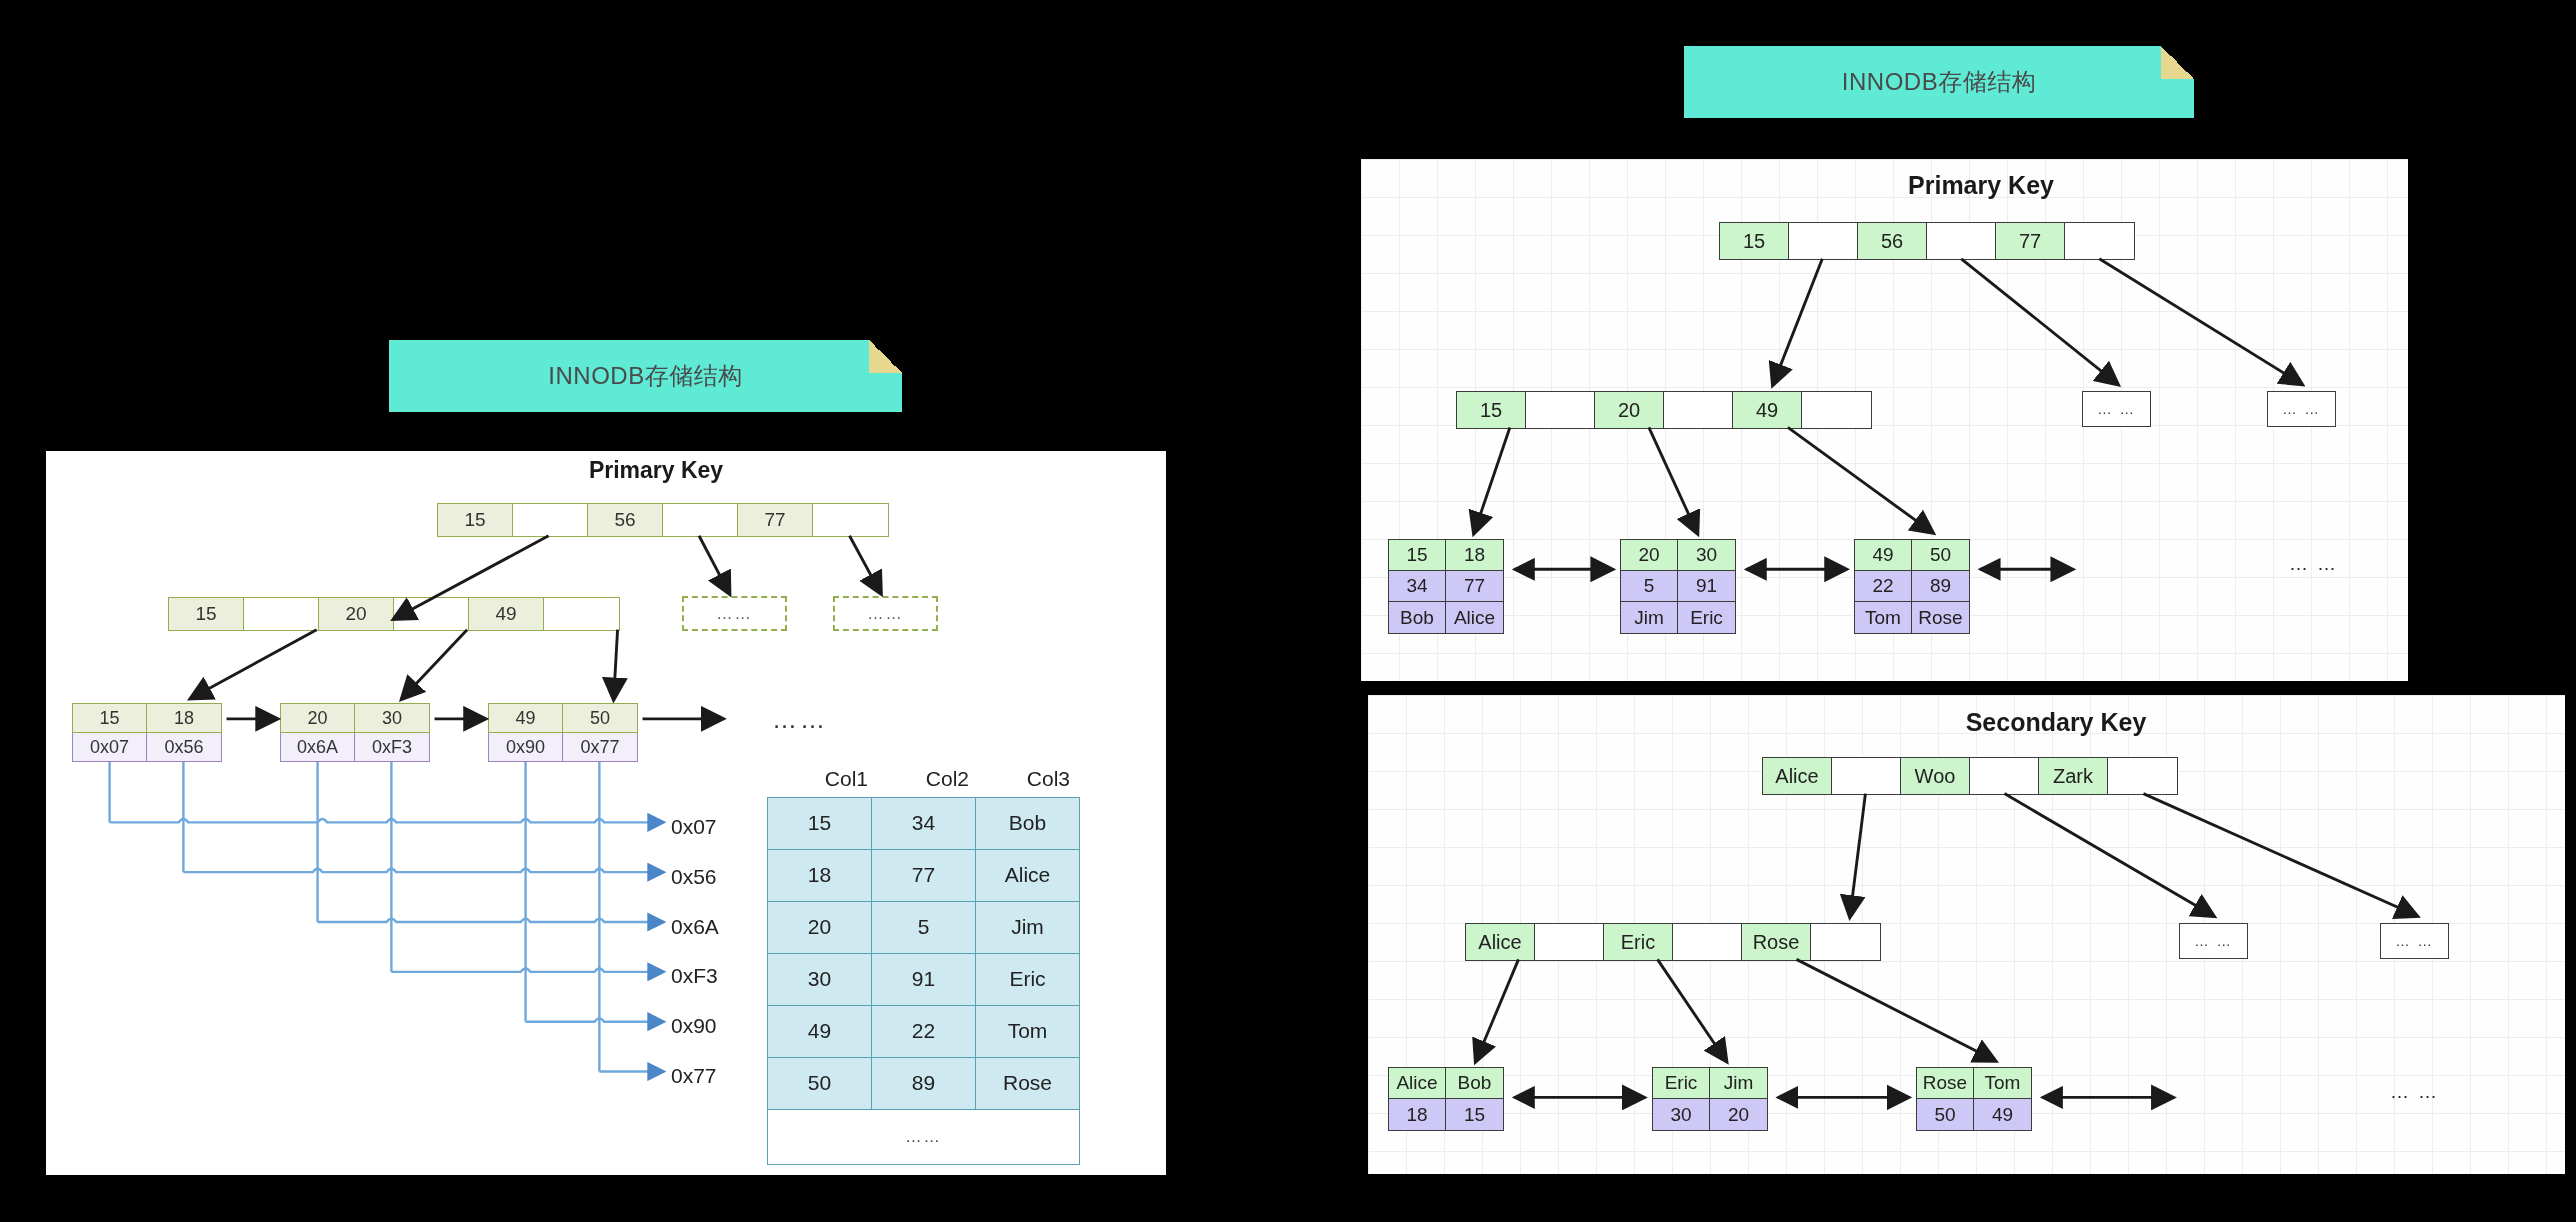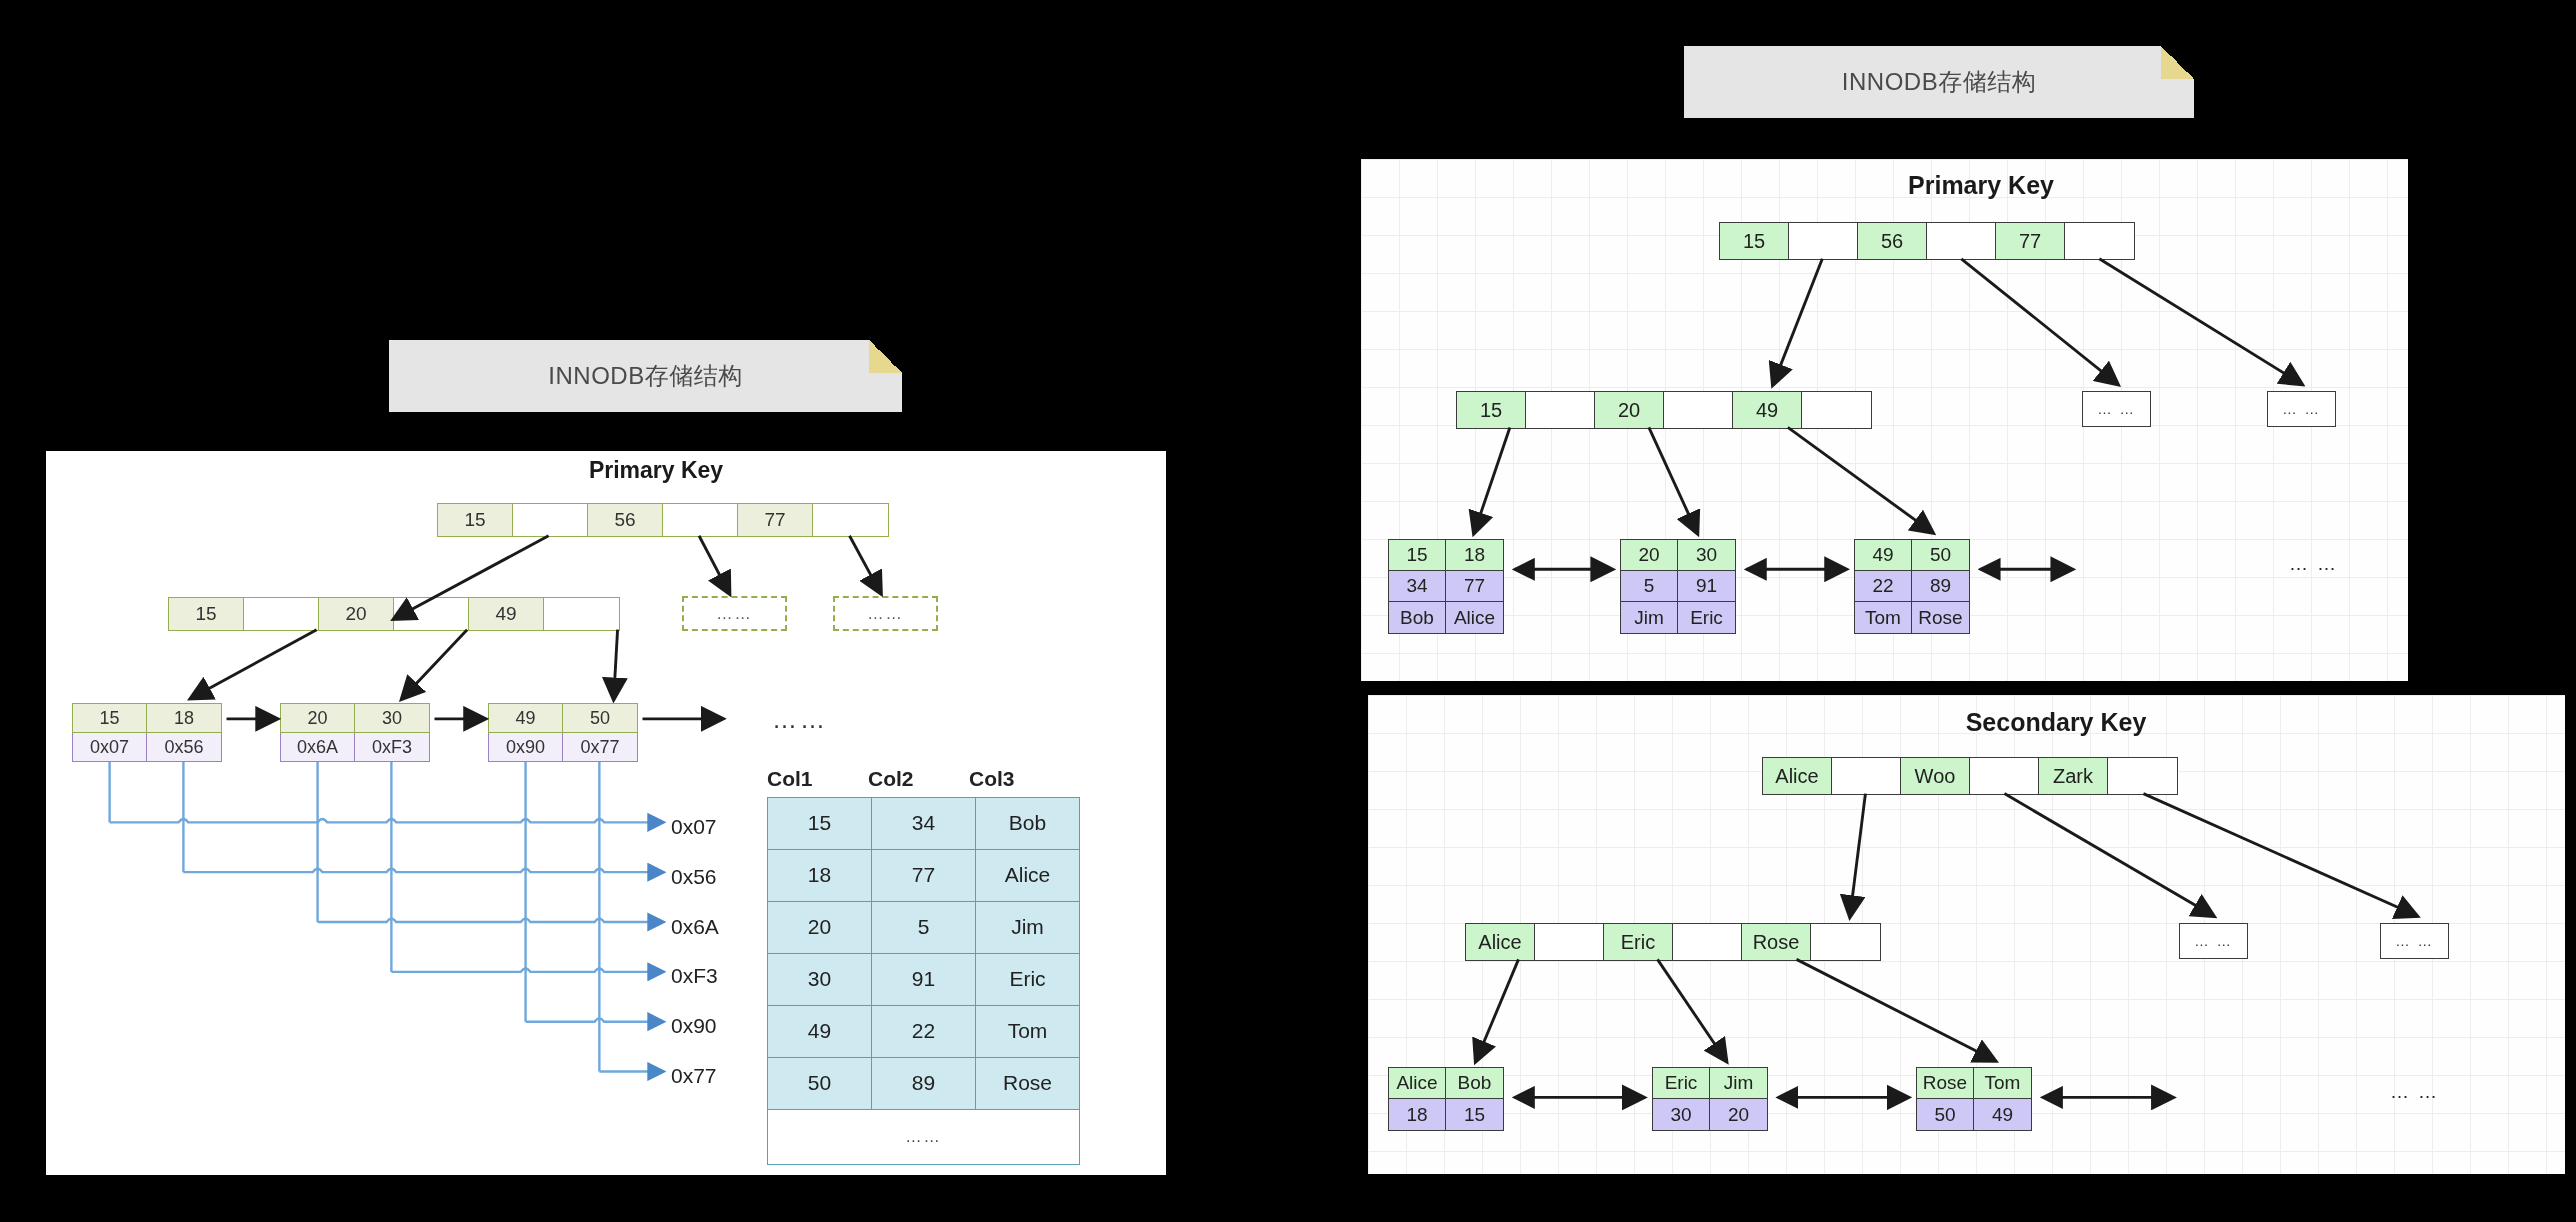--- a/index.html
+++ b/index.html
@@ -1,20 +1,20 @@
 <!DOCTYPE html>
 <html><head>
 <meta charset="utf-8">
 <style>
   html,body{margin:0;padding:0;background:#000;}
   body{width:2576px;height:1222px;position:relative;overflow:hidden;
        font-family:"Liberation Sans","DejaVu Sans",sans-serif;}
 
   
-  .banner{position:absolute;background:#e5e5e5;display:flex;align-items:center;
+  .banner{position:absolute;background:#5eead4;display:flex;align-items:center;
           justify-content:center;color:#4a4a4a;}
   .banner .btxt{font-size:24px;letter-spacing:0.5px;}
   .banner .fold{position:absolute;top:0;right:0;width:33px;height:33px;
           background:linear-gradient(225deg,#000 0 50%,#e6d98f 50% 100%);}
   #banner-myisam{left:389px;top:340px;width:513px;height:72px;}
   #banner-innodb{left:1684px;top:46px;width:510px;height:72px;}
 
   
   .panel{position:absolute;background:#fff;}
   #panel-myisam{left:46px;top:451px;width:1120px;height:724px;}
@@ -57,22 +57,22 @@
            font-size:16.3px;color:#555;box-sizing:border-box;letter-spacing:1.9px;}
 
   .ellip{position:absolute;font-size:25px;color:#333;letter-spacing:2.9px;}
 
   
   .plabel{position:absolute;font-size:21px;color:#222;}
 
   
   #datatable{position:absolute;left:767px;top:767px;}
   #datatable .hdr{display:flex;}
-  #datatable .hdr div{width:101px;text-align:left;font-size:21px;
-        color:#222;padding-bottom:5.8px;font-weight:bold;}
+  #datatable .hdr div{width:101px;text-align:right;font-size:21px;
+        color:#222;padding-bottom:5.8px;}
   #datatable table{border-collapse:collapse;}
   #datatable td{width:101px;height:49px;border:1px solid #5a9fb5;
         background:#cfe9f0;text-align:center;font-size:21px;color:#222;}
   #datatable td.last{background:#fff;height:52px;font-size:16.3px;
         letter-spacing:1.9px;color:#444;}
 
   
   .inode{position:absolute;display:flex;border:1.9px solid #3b3b3b;
          box-sizing:border-box;background:#fff;}
   .icell{width:58px;height:36px;border-right:1.9px solid #3b3b3b;

